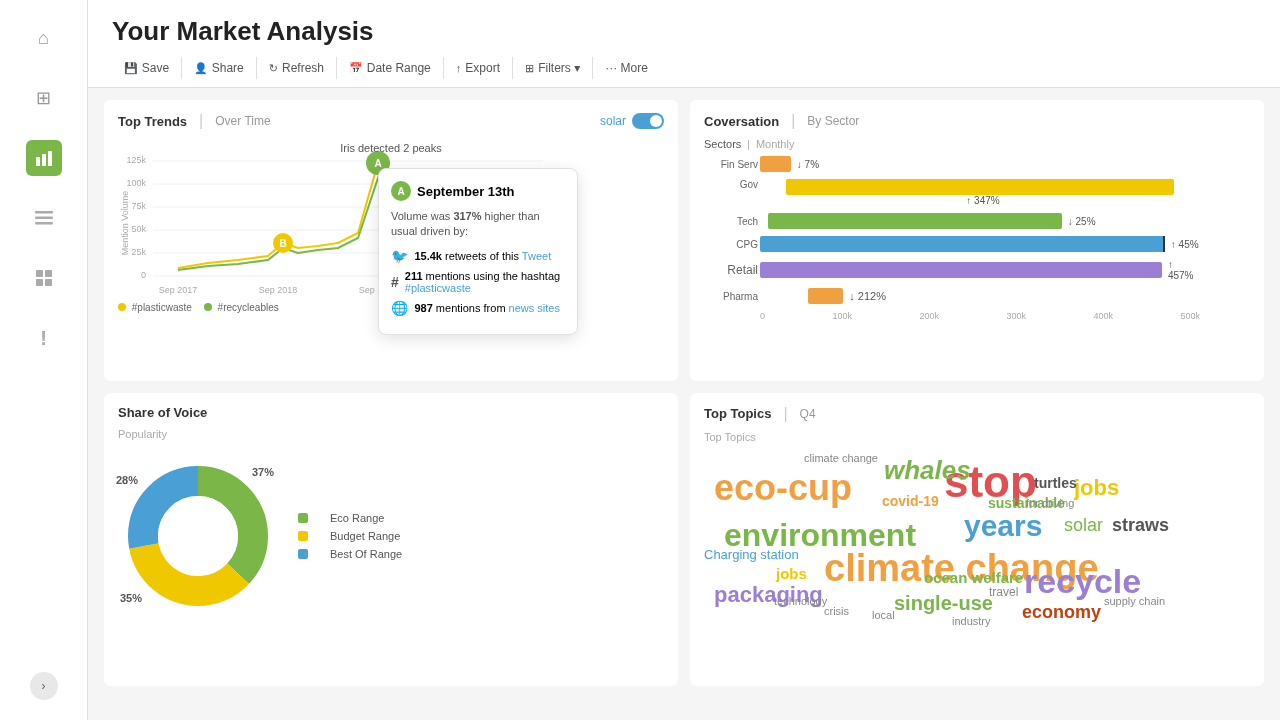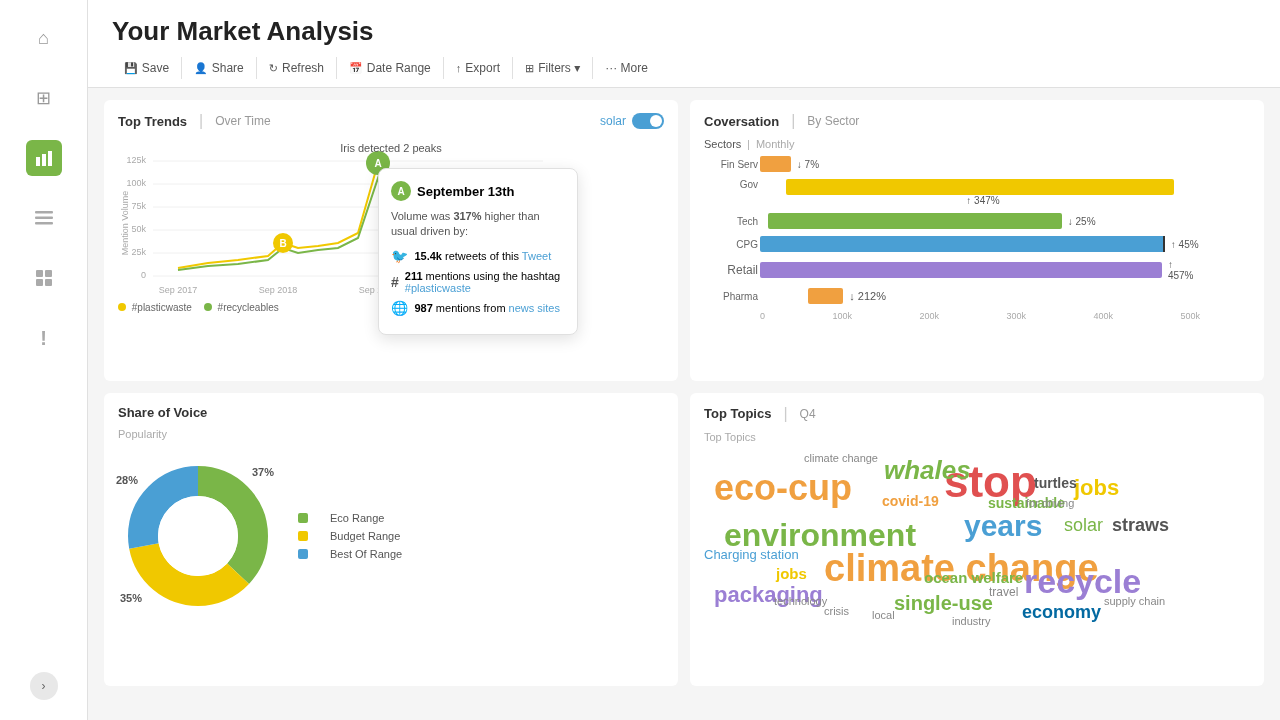--- a/index.html
+++ b/index.html
@@ -490,21 +490,21 @@
         <span style="position:absolute;left:240px;top:10px;font-size:44px;font-weight:800;color:#e05050;">stop</span>
         <span style="position:absolute;left:10px;top:20px;font-size:36px;font-weight:800;color:#f0a040;">eco-cup</span>
         <span style="position:absolute;left:180px;top:8px;font-size:26px;font-weight:700;color:#7ab648;font-style:italic;">whales</span>
         <span style="position:absolute;left:20px;top:70px;font-size:32px;font-weight:800;color:#7ab648;">environment</span>
         <span style="position:absolute;left:260px;top:62px;font-size:30px;font-weight:800;color:#4a9fd4;">years</span>
         <span style="position:absolute;left:120px;top:100px;font-size:38px;font-weight:800;color:#f0a040;">climate change</span>
         <span style="position:absolute;left:320px;top:115px;font-size:34px;font-weight:800;color:#9b7fd4;">recycle</span>
         <span style="position:absolute;left:370px;top:28px;font-size:22px;font-weight:700;color:#f0c800;">jobs</span>
         <span style="position:absolute;left:10px;top:135px;font-size:22px;font-weight:700;color:#9b7fd4;">packaging</span>
         <span style="position:absolute;left:190px;top:145px;font-size:20px;font-weight:700;color:#7ab648;">single-use</span>
-        <span style="position:absolute;left:318px;top:155px;font-size:18px;font-weight:600;color:#0369a1;">economy</span>
+        <span style="position:absolute;left:318px;top:155px;font-size:18px;font-weight:600;color:#c2410c;">economy</span>
         <span style="position:absolute;left:72px;top:118px;font-size:15px;font-weight:600;color:#f0c800;">jobs</span>
         <span style="position:absolute;left:360px;top:68px;font-size:18px;font-weight:400;color:#7ab648;">solar</span>
         <span style="position:absolute;left:408px;top:68px;font-size:18px;font-weight:600;color:#555;">straws</span>
         <span style="position:absolute;left:284px;top:48px;font-size:14px;font-weight:600;color:#7ab648;">sustainable</span>
         <span style="position:absolute;left:100px;top:5px;font-size:11px;color:#888;">climate change</span>
         <span style="position:absolute;left:178px;top:46px;font-size:14px;font-weight:600;color:#f0a040;">covid-19</span>
         <span style="position:absolute;left:330px;top:28px;font-size:14px;font-weight:600;color:#555;">turtles</span>
         <span style="position:absolute;left:322px;top:50px;font-size:11px;color:#888;">for driving</span>
         <span style="position:absolute;left:220px;top:122px;font-size:15px;font-weight:600;color:#7ab648;">ocean welfare</span>
         <span style="position:absolute;left:0px;top:100px;font-size:13px;color:#4a9fd4;">Charging station</span>

